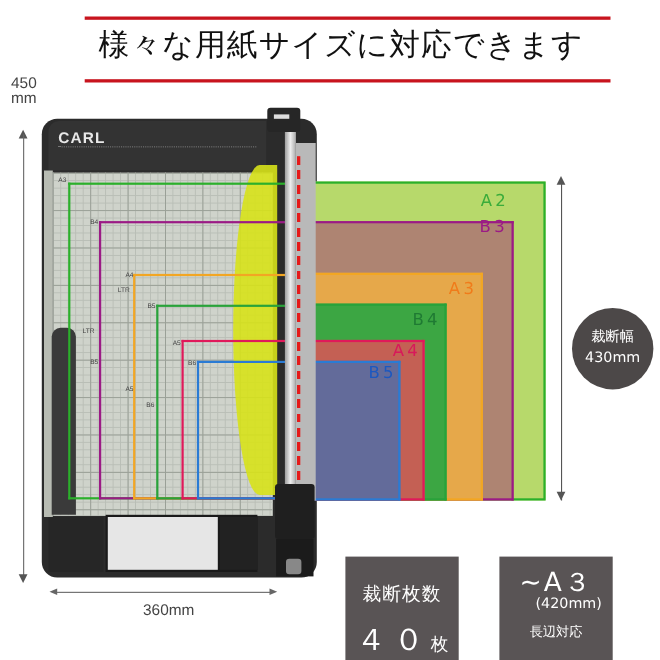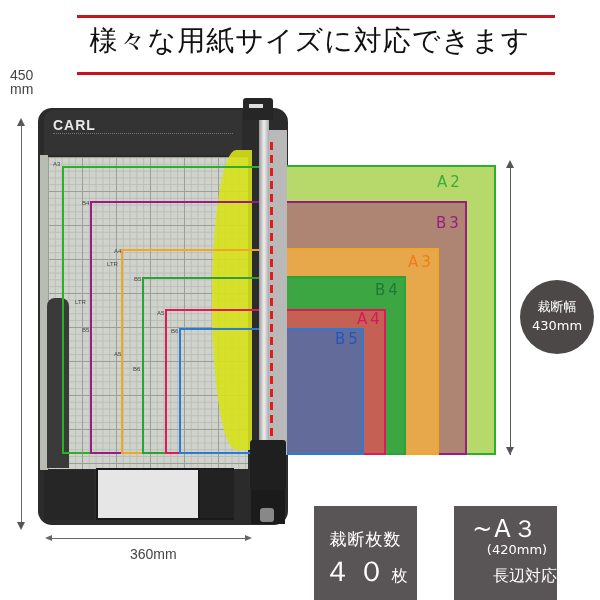--- a/index.html
+++ b/index.html
@@ -93,21 +93,21 @@
   <span class="minitext" style="left:133px;top:366px;">B6</span>
 
   <div class="paper" style="left:282px;top:165px;width:214px;height:290px;background:#b7d96b;border:2px solid #2bb02b;"></div>
   <div class="paper" style="left:282px;top:201px;width:185px;height:254px;background:#ae8472;border:2px solid #9b1b85;border-left:none;"></div>
   <div class="paper" style="left:282px;top:248px;width:157px;height:207px;background:#e6a84a;border:2px solid #f2a623;border-left:none;"></div>
   <div class="paper" style="left:282px;top:276px;width:124px;height:179px;background:#3ca643;border:2px solid #29a23a;border-left:none;"></div>
   <div class="paper" style="left:282px;top:309px;width:104px;height:146px;background:#c46054;border:2px solid #e0195a;border-left:none;"></div>
   <div class="paper" style="left:282px;top:328px;width:82px;height:127px;background:#636b9a;border:2px solid #2a7bd4;border-left:none;"></div>
 
   <span class="plabel" style="left:437px;top:173px;color:#3aac3a;">A2</span>
-  <span class="plabel" style="left:436px;top:214px;color:#9b1b85;">B3</span>
+  <span class="plabel" style="left:436px;top:197px;color:#9b1b85;">B3</span>
   <span class="plabel" style="left:408px;top:253px;color:#f07b1a;">A3</span>
   <span class="plabel" style="left:375px;top:281px;color:#1f7a33;">B4</span>
   <span class="plabel" style="left:357px;top:310px;color:#d8185a;">A4</span>
   <span class="plabel" style="left:335px;top:330px;color:#1c58c0;">B5</span>
 
   <div class="rail-right"></div>
   <div class="rail"></div>
   <div class="redcut"></div>
   <div class="head-cap"></div>
   <div class="head-cap-label"></div>
@@ -130,21 +130,21 @@
   <div>430mm</div>
 </div>
 
 <div class="tri-left" style="left:45px;top:535px;"></div>
 <div class="arrow-h" style="left:48px;top:538px;width:200px;"></div>
 <div class="tri-right" style="left:245px;top:535px;"></div>
 <div class="dimlabel" style="left:130px;top:546px;font-size:14px;">360mm</div>
 
 <div class="box" style="left:314px;">
   <div style="margin-top:22px;font-size:17px;letter-spacing:1px;">裁断枚数</div>
-  <div style="margin-top:2px;">
+  <div style="margin-top:12px;">
     <span style="font-size:28px;letter-spacing:6px;">４０</span><span style="font-size:16px;">枚</span>
   </div>
 </div>
 <div class="box" style="left:454px;">
   <div style="margin-top:10px;font-size:24px;letter-spacing:2px;line-height:26px;">~A３</div>
   <div style="font-size:13px;line-height:16px;margin-left:23px;">(420mm)</div>
-  <div style="margin-top:8px;font-size:16px;text-align:right;">長辺対応</div>
+  <div style="margin-top:8px;font-size:12px;">長辺対応</div>
 </div>
 
 </body></html>

